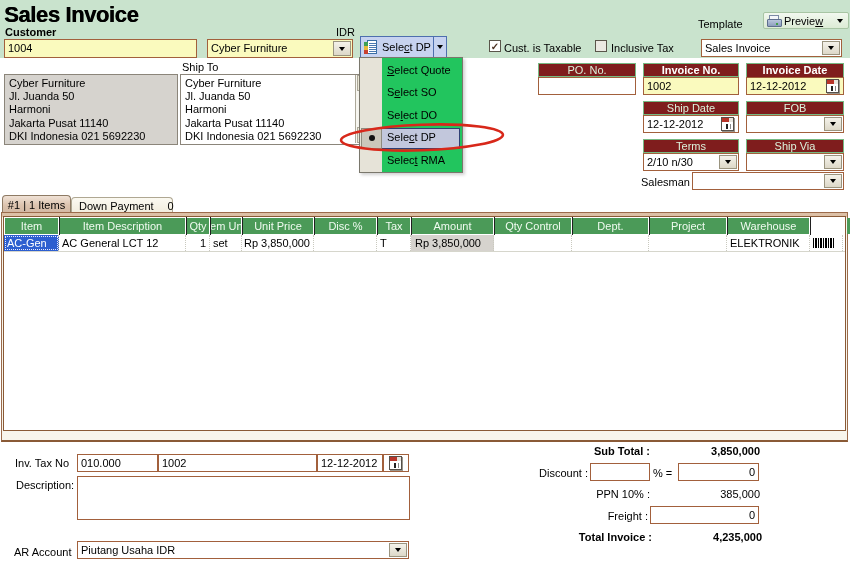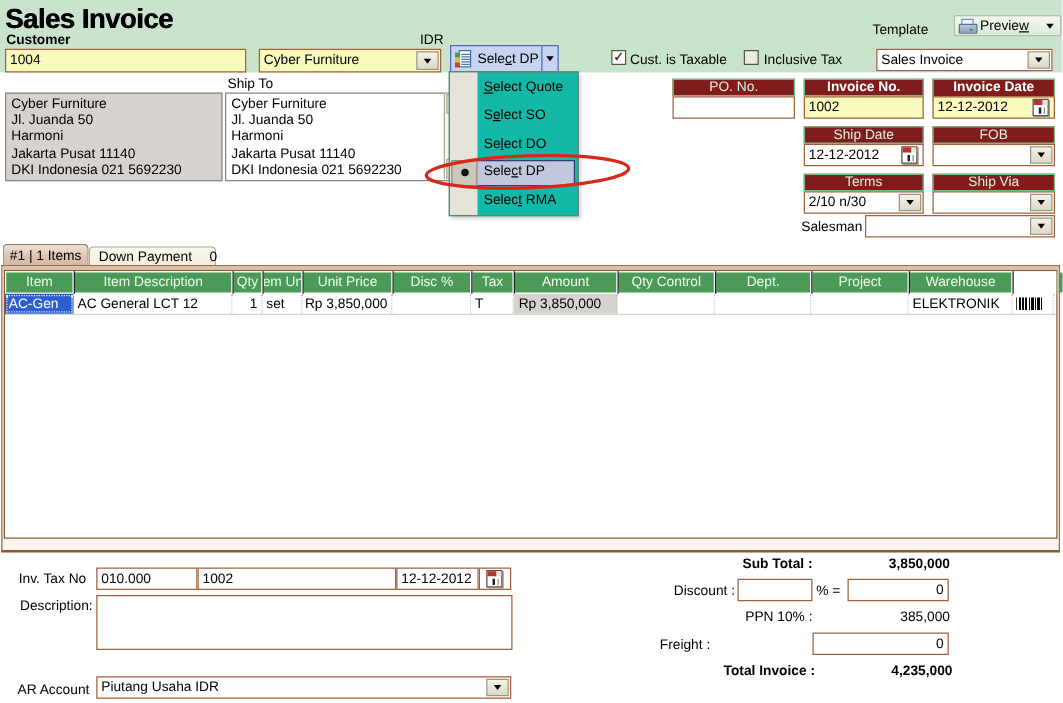--- a/index.html
+++ b/index.html
@@ -40,21 +40,21 @@
   
   .ghead{background:#7f1d1d;border:1px solid #77B983;box-sizing:border-box;color:#DCF2DC;text-align:center;line-height:12px;white-space:nowrap;overflow:hidden;}
   .ghead.bold{color:#FFFFFF;font-weight:bold;}
   .calbtn{position:absolute;top:1px;right:1px;bottom:1px;width:20px;display:flex;align-items:center;justify-content:center;background:transparent;}
   .calicon{position:relative;width:13px;height:14px;background:#fff;border:1px solid #55504A;box-sizing:border-box;box-shadow:1px 1px 0 #9A958C;}
   .calicon .top{position:absolute;left:0;top:0;width:7px;height:4px;background:#B8352A;}
   .calicon .top2{position:absolute;right:0;top:0;width:4px;height:4px;background:#E8E4DC;border-left:1px solid #B8352A;}
   .calicon .n{position:absolute;left:4px;top:6px;width:2px;height:5px;background:#222;}
   .calicon .n2{position:absolute;left:8px;top:6px;width:1px;height:5px;background:#888;}
   
-  #menu{left:359px;top:57px;width:104px;height:116px;background:#14b8a6;border:1px solid #7A776C;box-sizing:border-box;box-shadow:2px 2px 3px rgba(0,0,0,0.18);}
+  #menu{left:359px;top:57px;width:104px;height:116px;background:#22c55e;border:1px solid #7A776C;box-sizing:border-box;box-shadow:2px 2px 3px rgba(0,0,0,0.18);}
   #menu .gutter{position:absolute;left:0;top:0;bottom:0;width:22px;background:#E6E3D8;}
   .mitem{position:absolute;left:0;width:102px;height:22.4px;}
   .mitem .mtext{position:absolute;left:27px;top:4px;white-space:nowrap;}
   .mitem.sel .hl{position:absolute;left:2px;right:2px;top:0.5px;bottom:0.5px;background:#C2C7DC;border:1px solid #2F3F74;box-sizing:border-box;}
   .mitem.sel .gcell{position:absolute;left:1px;top:0.5px;width:21px;bottom:0.5px;background:#CBC7BB;border:1px solid #8E8B7E;box-sizing:border-box;}
   .mitem .bullet{position:absolute;left:9px;top:8px;width:6px;height:6px;border-radius:50%;background:#111;}
   .mitem u{text-decoration:underline;}
   
   .tab{box-sizing:border-box;white-space:nowrap;}
   #tab1{left:2px;top:195px;width:69px;height:18px;background:linear-gradient(180deg,#F0E2D6 0%,#DCC3AE 55%,#D2B8A3 100%);border:1px solid #8E7A64;border-bottom:none;border-radius:4px 4px 0 0;text-align:center;padding-top:3px;}
@@ -299,21 +299,21 @@
   </div>
 
   <div class="abs rlabel b" style="left:450px;top:445px;width:200px;">Sub Total :</div>
   <div class="abs rlabel b" style="left:560px;top:445px;width:200px;">3,850,000</div>
   <div class="abs rlabel" style="left:438px;top:467px;width:150px;">Discount :</div>
   <div class="abs inp" style="left:590px;top:463px;width:60px;height:18px;"></div>
   <div class="abs lbl" style="left:653px;top:467px;">% =</div>
   <div class="abs inp" style="left:678px;top:463px;width:81px;height:18px;text-align:right;">0</div>
   <div class="abs rlabel" style="left:450px;top:488px;width:200px;">PPN 10% :</div>
   <div class="abs rlabel" style="left:560px;top:488px;width:200px;">385,000</div>
-  <div class="abs rlabel" style="left:448px;top:510px;width:200px;text-align:center;">Freight :</div>
+  <div class="abs rlabel" style="left:448px;top:510px;width:200px;">Freight :</div>
   <div class="abs inp" style="left:650px;top:506px;width:109px;height:18px;text-align:right;">0</div>
   <div class="abs rlabel b" style="left:452px;top:531px;width:200px;">Total Invoice :</div>
   <div class="abs rlabel b" style="left:562px;top:531px;width:200px;">4,235,000</div>
 
   <div class="abs" id="menu">
     <div class="gutter"></div>
   <div class="mitem" style="top: 2px;">
         <span class="mtext"><u>S</u>elect Quote</span>
       </div>
       <div class="mitem" style="top: 24.4px;">

